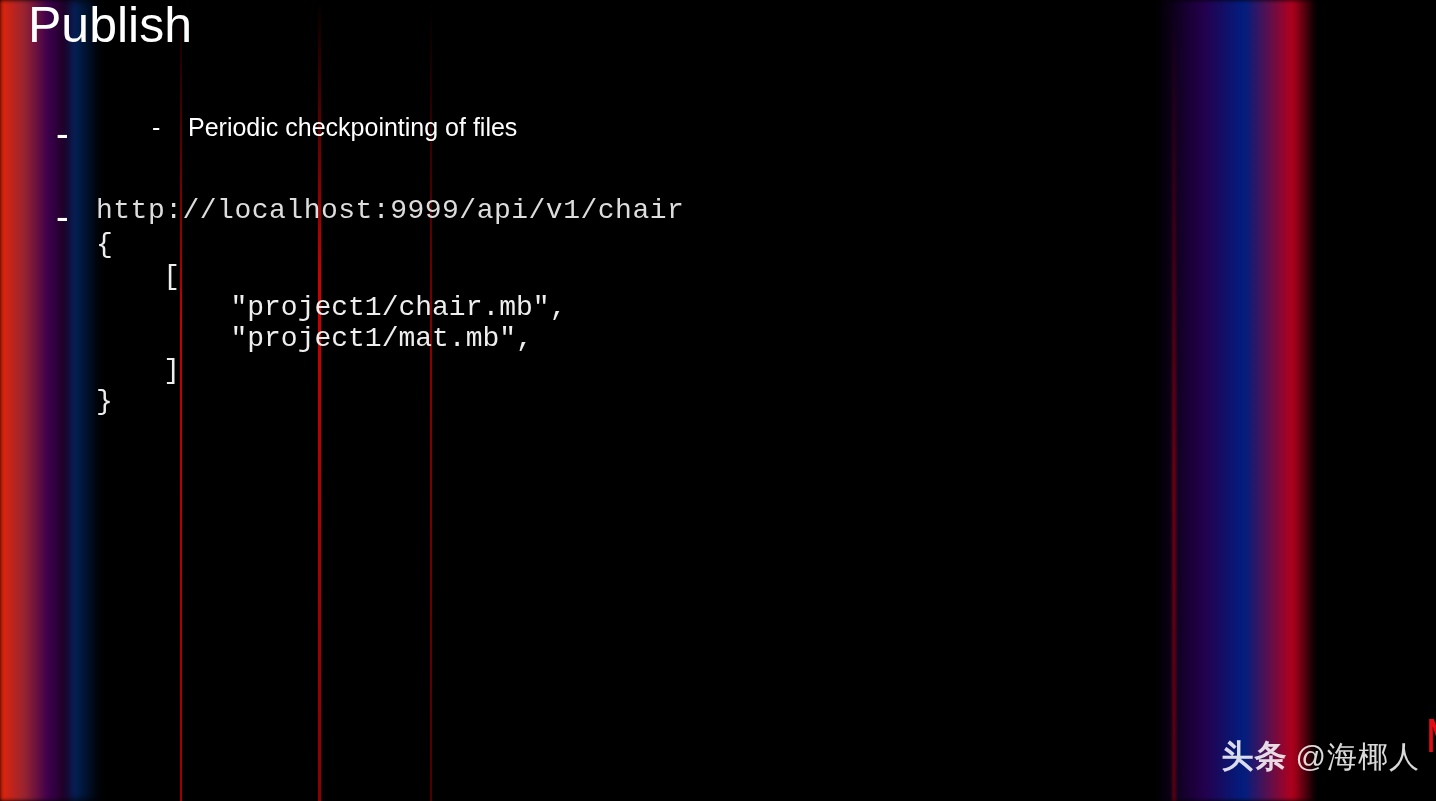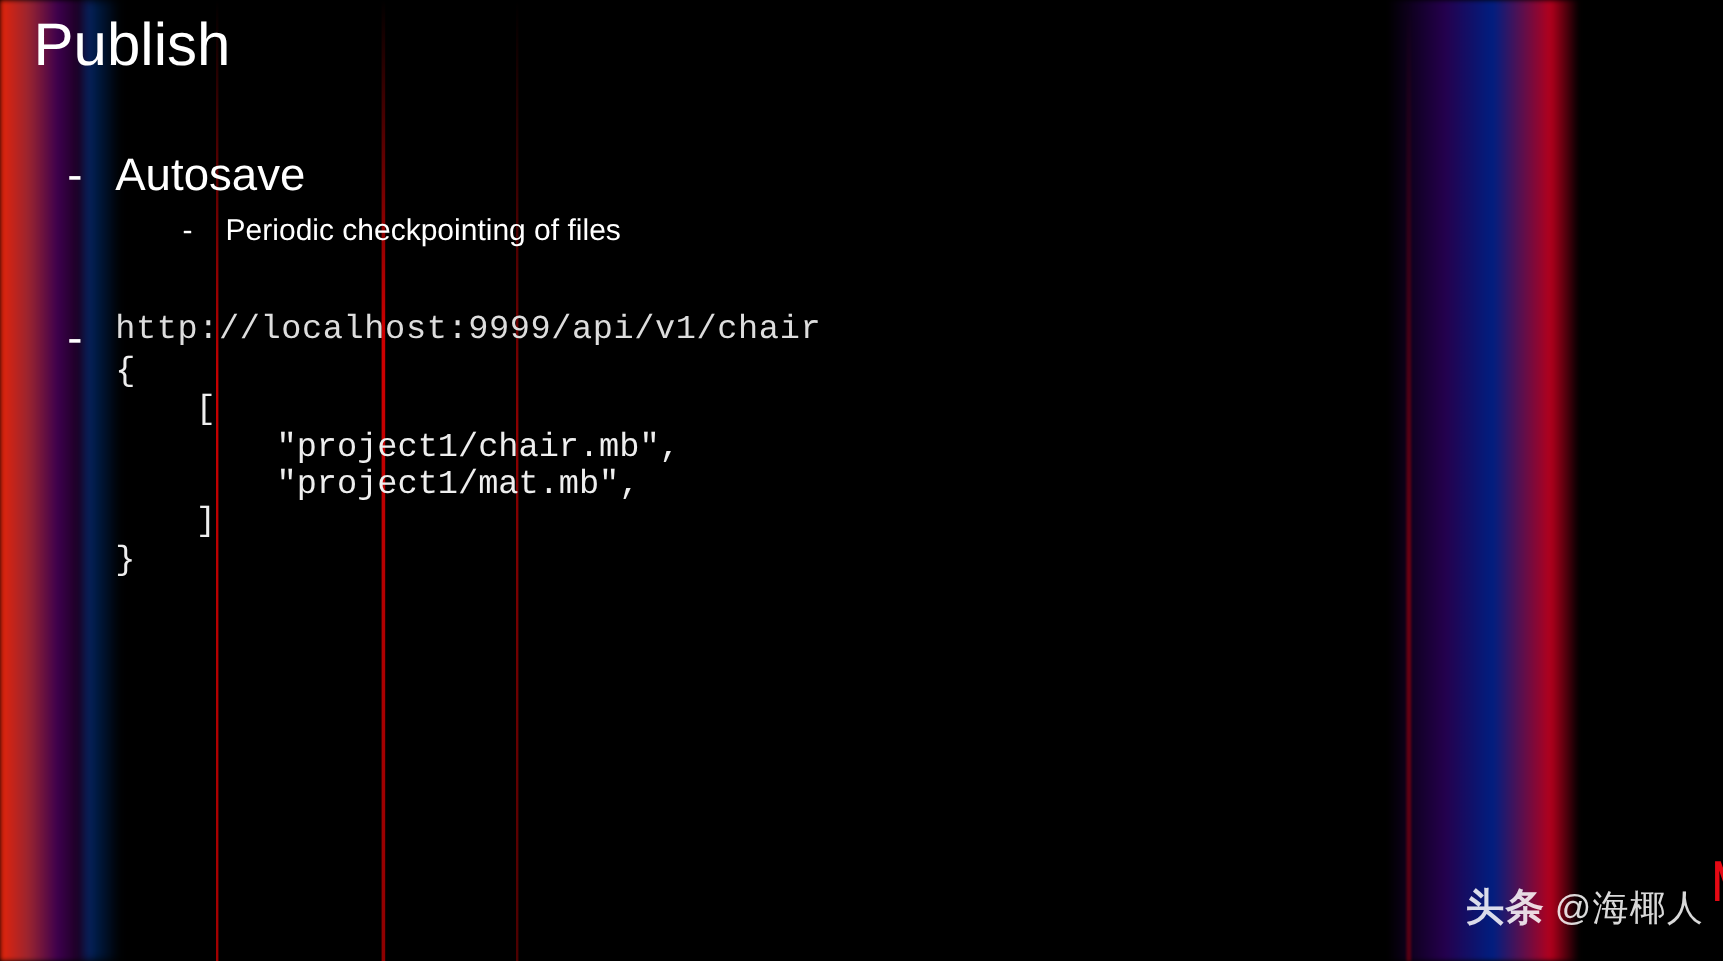--- a/index.html
+++ b/index.html
@@ -78,21 +78,21 @@
 
   .content {
     position: relative;
     z-index: 2;
     padding: 0 28px;
   }
   h1.title {
     font-size: 50px;
     font-weight: 400;
     margin: 0;
-    padding-top: 12px;
+    padding-top: 0;
     line-height: 1.0;
     letter-spacing: 0px;
   }
   ul.top {
     list-style: none;
     margin: 60px 0 0 0;
     padding: 0 0 0 28px;
   }
   ul.top > li {
     position: relative;
@@ -192,21 +192,20 @@
   <div class="streak thinred2"></div>
   <div class="streak thinred3"></div>
   <div class="streak right"></div>
   <div class="streak right2"></div>
 
   <div class="content">
     <h1 class="title">Publish</h1>
 
     <ul class="top">
       <li>
-        <span>Autosave</span>
         <ul class="sub">
           <li>Periodic checkpointing of files</li>
         </ul>
       </li>
       <li>
         <div class="endpoint">http://localhost:9999/api/v1/chair</div>
         <pre class="code">{
     [
         "project1/chair.mb",
         "project1/mat.mb",

